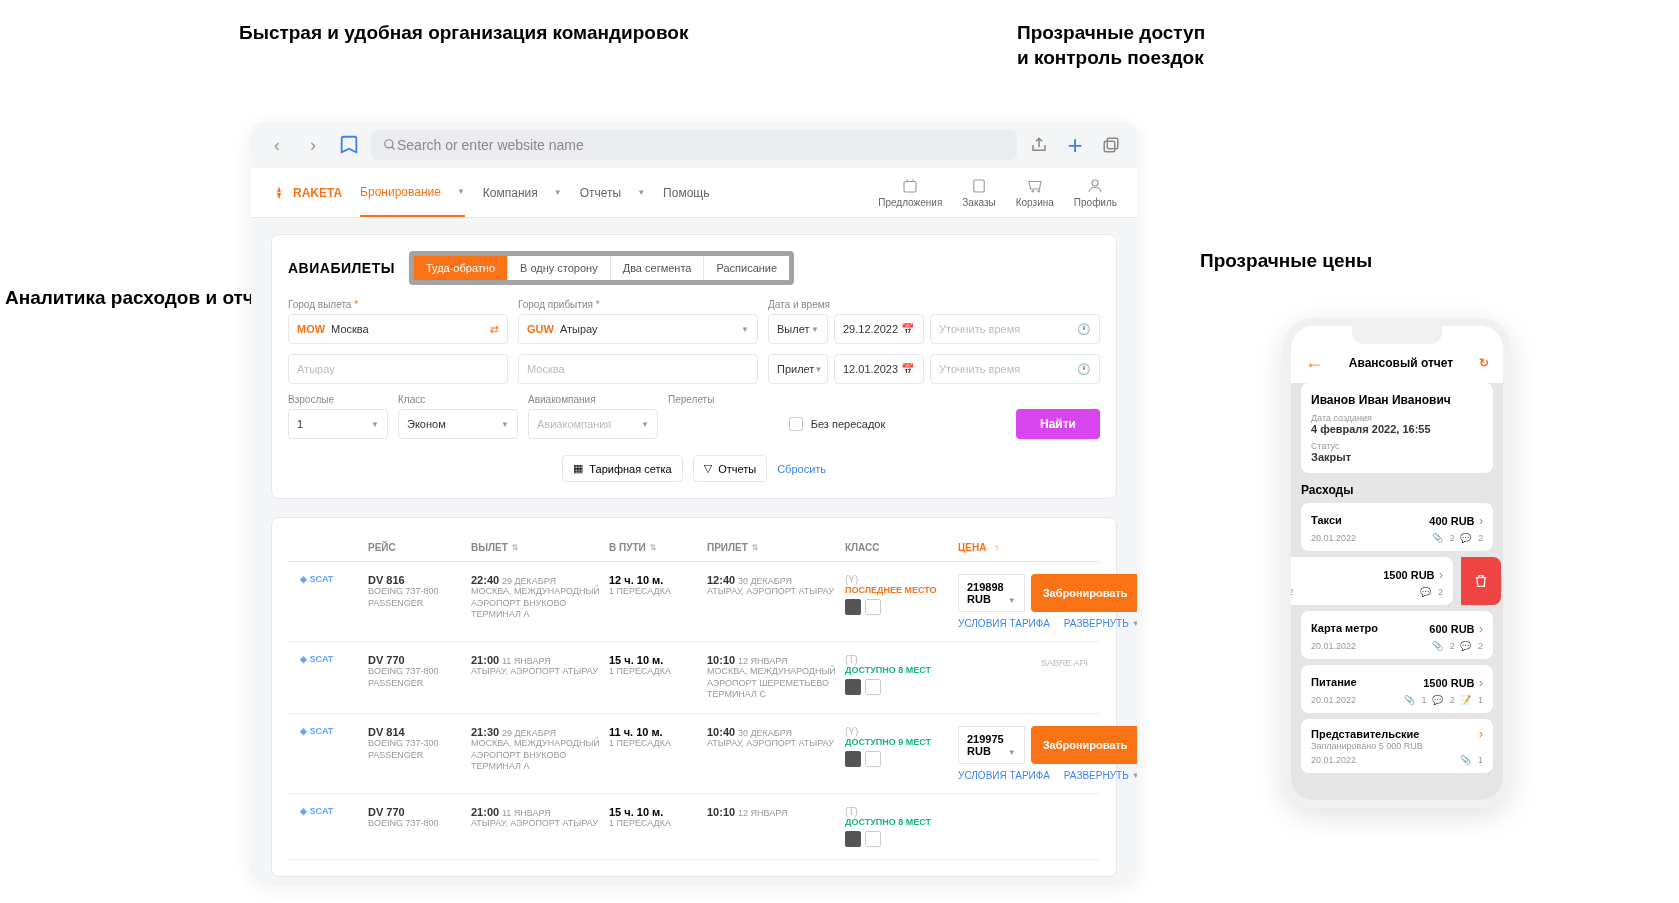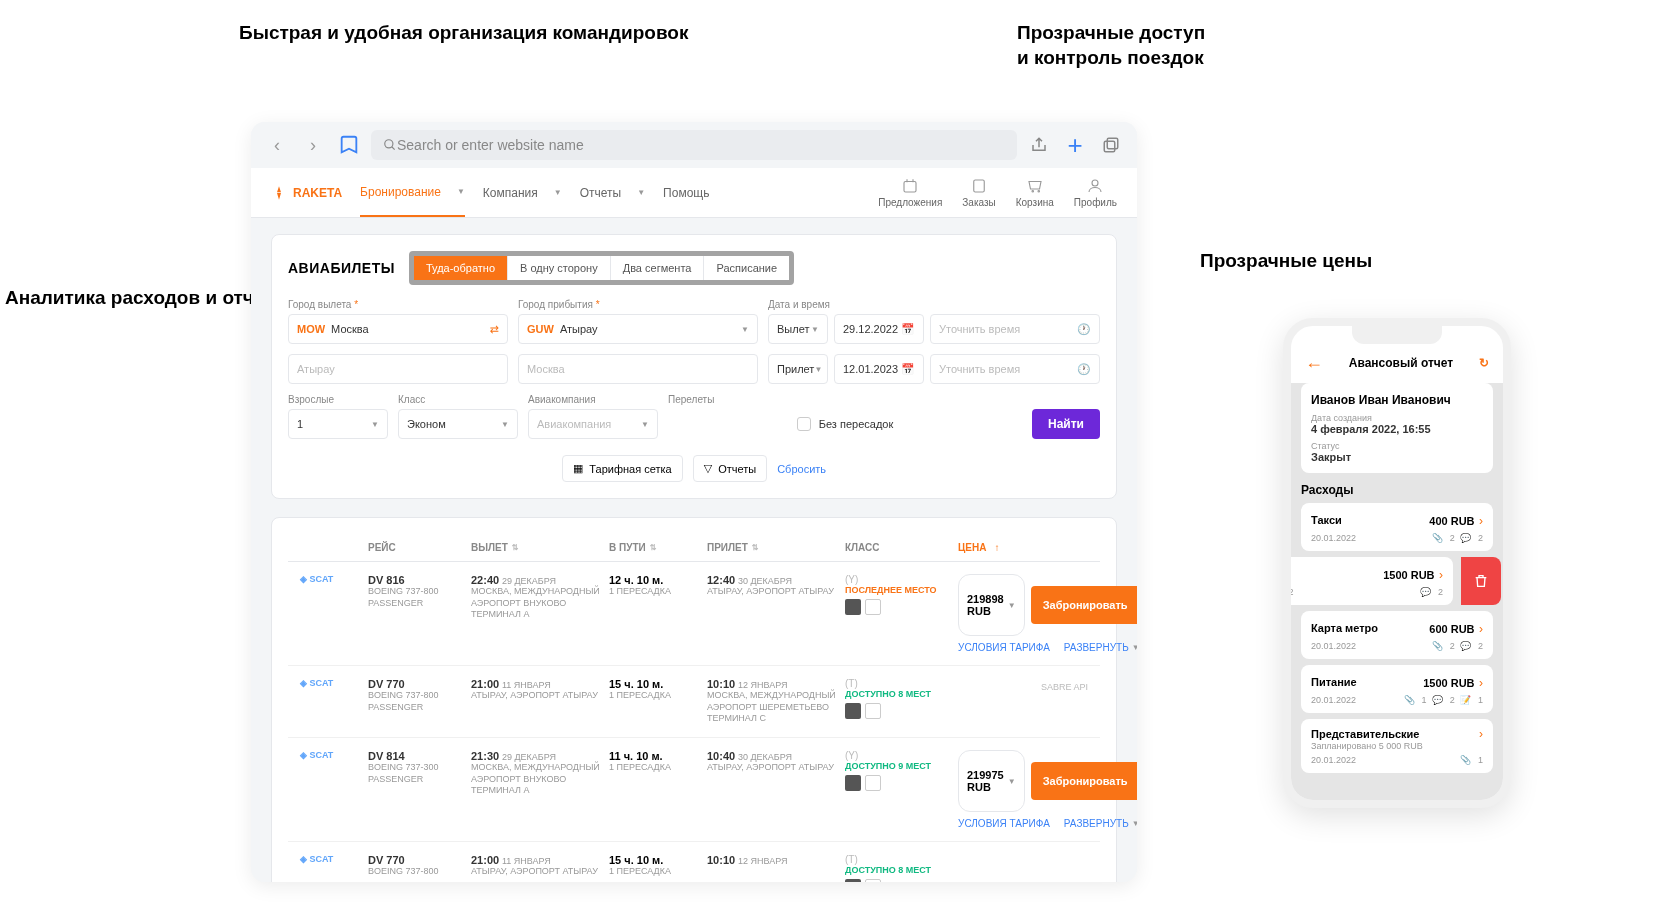--- a/index.html
+++ b/index.html
@@ -31,21 +31,21 @@
 .form-row{display:flex;gap:10px;margin-bottom:10px}
 .field{flex:1}
 .field-label{font-size:10px;color:#888;margin-bottom:4px;display:block}
 .req::after{content:" *";color:#f97316}
 .input{height:30px;border:1px solid #e5e7eb;border-radius:4px;padding:0 8px;font-size:11px;color:#333;width:100%;display:flex;align-items:center;justify-content:space-between;background:#fff}
 .input .code{color:#f97316;font-weight:600;margin-right:6px}
 .input .swap{color:#f97316}
 .date-group{display:flex;gap:6px}
 .date-group .input{flex:1;min-width:0}
 .calendar-ic{color:#f97316}
-.btn-primary{background:#6d28d9;color:#fff;border:none;border-radius:4px;padding:8px 16px;font-size:12px;font-weight:600;cursor:pointer}
+.btn-primary{background:#d946ef;color:#fff;border:none;border-radius:4px;padding:8px 24px;font-size:12px;font-weight:600;cursor:pointer}
 .filter-bar{display:flex;justify-content:center;gap:10px;margin-top:16px;font-size:11px}
 .filter-btn{display:flex;align-items:center;gap:6px;padding:6px 10px;border:1px solid #e5e7eb;border-radius:4px;cursor:pointer;background:#fff}
 .reset-link{color:#3b82f6;display:flex;align-items:center;cursor:pointer}
 .results{margin-top:18px}
 .results-title{font-size:14px;font-weight:700;margin-bottom:12px}
 .table-head{display:grid;grid-template-columns:60px 95px 130px 90px 130px 105px 1fr;gap:8px;padding:8px 12px;font-size:10px;color:#888;font-weight:600;border-bottom:1px solid #e5e7eb}
 .th{display:flex;align-items:center;gap:4px}
 .th.sortable::after{content:"⇅";font-size:8px;color:#bbb}
 .th.price{color:#f97316}
 .flight-row{display:grid;grid-template-columns:60px 95px 130px 90px 130px 105px 1fr;gap:8px;padding:12px;font-size:10px;border-bottom:1px solid #f0f0f0}
@@ -59,21 +59,21 @@
 .fl-dur{font-weight:700;font-size:11px}
 .fl-transfer{color:#999;font-size:9px}
 .class-code{color:#bbb;font-size:10px}
 .avail{font-size:9px;font-weight:600}
 .avail.last{color:#f97316}
 .avail.ok{color:#10b981}
 .icons-row{display:flex;gap:4px;margin-top:4px}
 .mini-ic{width:16px;height:16px;background:#555;border-radius:2px}
 .price-col{display:flex;flex-direction:column;align-items:flex-end;gap:6px}
 .price-box{display:flex;gap:6px;align-items:center}
-.price-drop{border:1px solid #e5e7eb;border-radius:12px;padding:18px 8px;font-size:11px;font-weight:700;display:flex;align-items:center;gap:4px;background:#fff}
+.price-drop{border:1px solid #e5e7eb;border-radius:0;padding:6px 8px;font-size:11px;font-weight:700;display:flex;align-items:flex-end;gap:4px;background:#fff}
 .book-btn{background:#f97316;color:#fff;border:none;border-radius:4px;padding:13px 12px;font-size:11px;font-weight:600;cursor:pointer}
 .price-links{display:flex;gap:14px;font-size:10px}
 .tarif-link{color:#3b82f6;cursor:pointer}
 .expand-link{color:#3b82f6;cursor:pointer;display:flex;align-items:center;gap:3px}
 .sabre{color:#bbb;font-size:9px;text-align:right;margin-top:4px}
 .checkbox{width:14px;height:14px;border:1px solid #ccc;border-radius:3px;flex-shrink:0}
 
 .phone{position:absolute;right:168px;top:318px;width:228px;height:490px;background:#fff;border-radius:30px;border:8px solid #f0f0f0;box-shadow:0 8px 30px rgba(0,0,0,.12);overflow:hidden}
 .phone-notch{height:22px;display:flex;justify-content:center}
 .phone-notch::before{content:"";width:90px;height:18px;background:#f0f0f0;border-radius:0 0 12px 12px}

